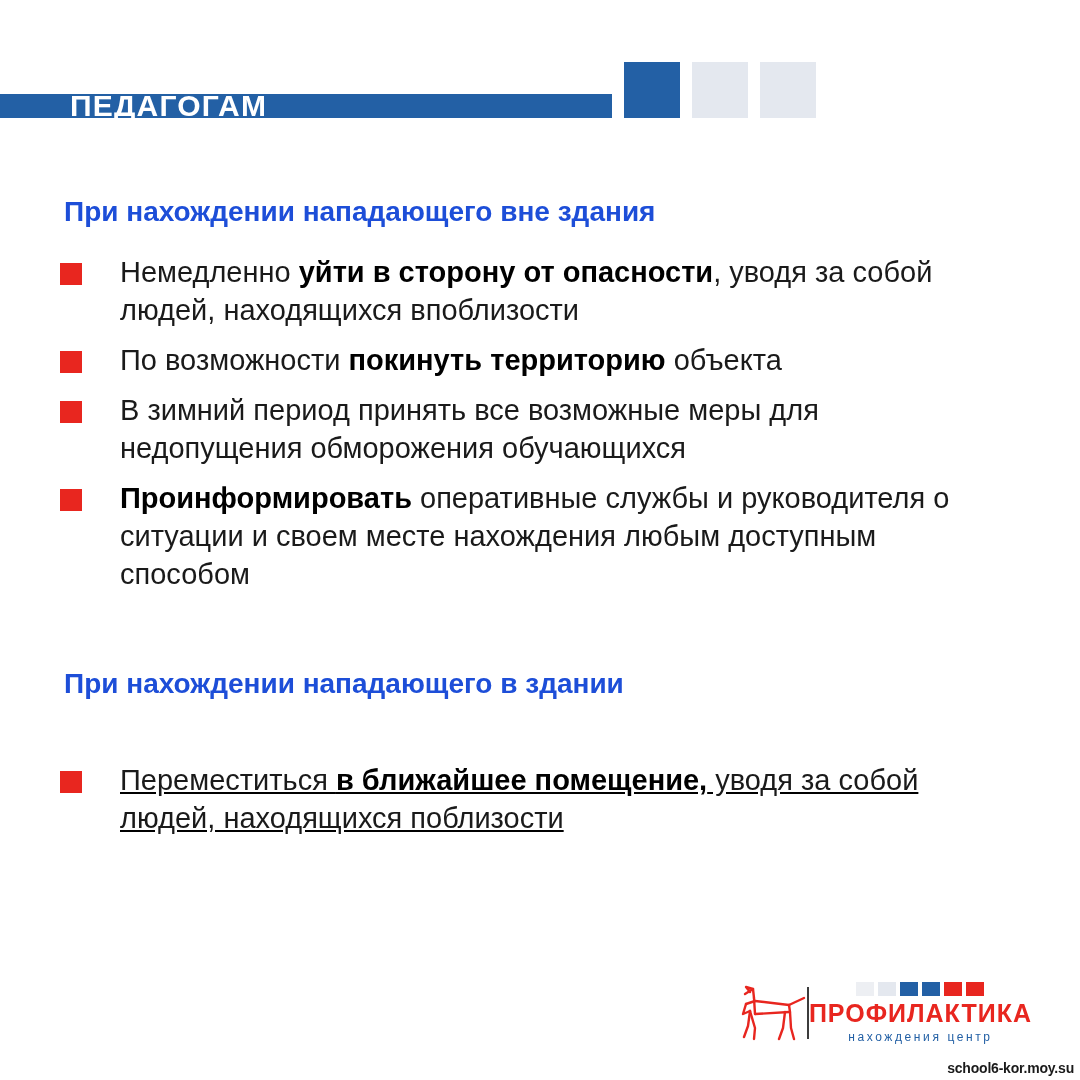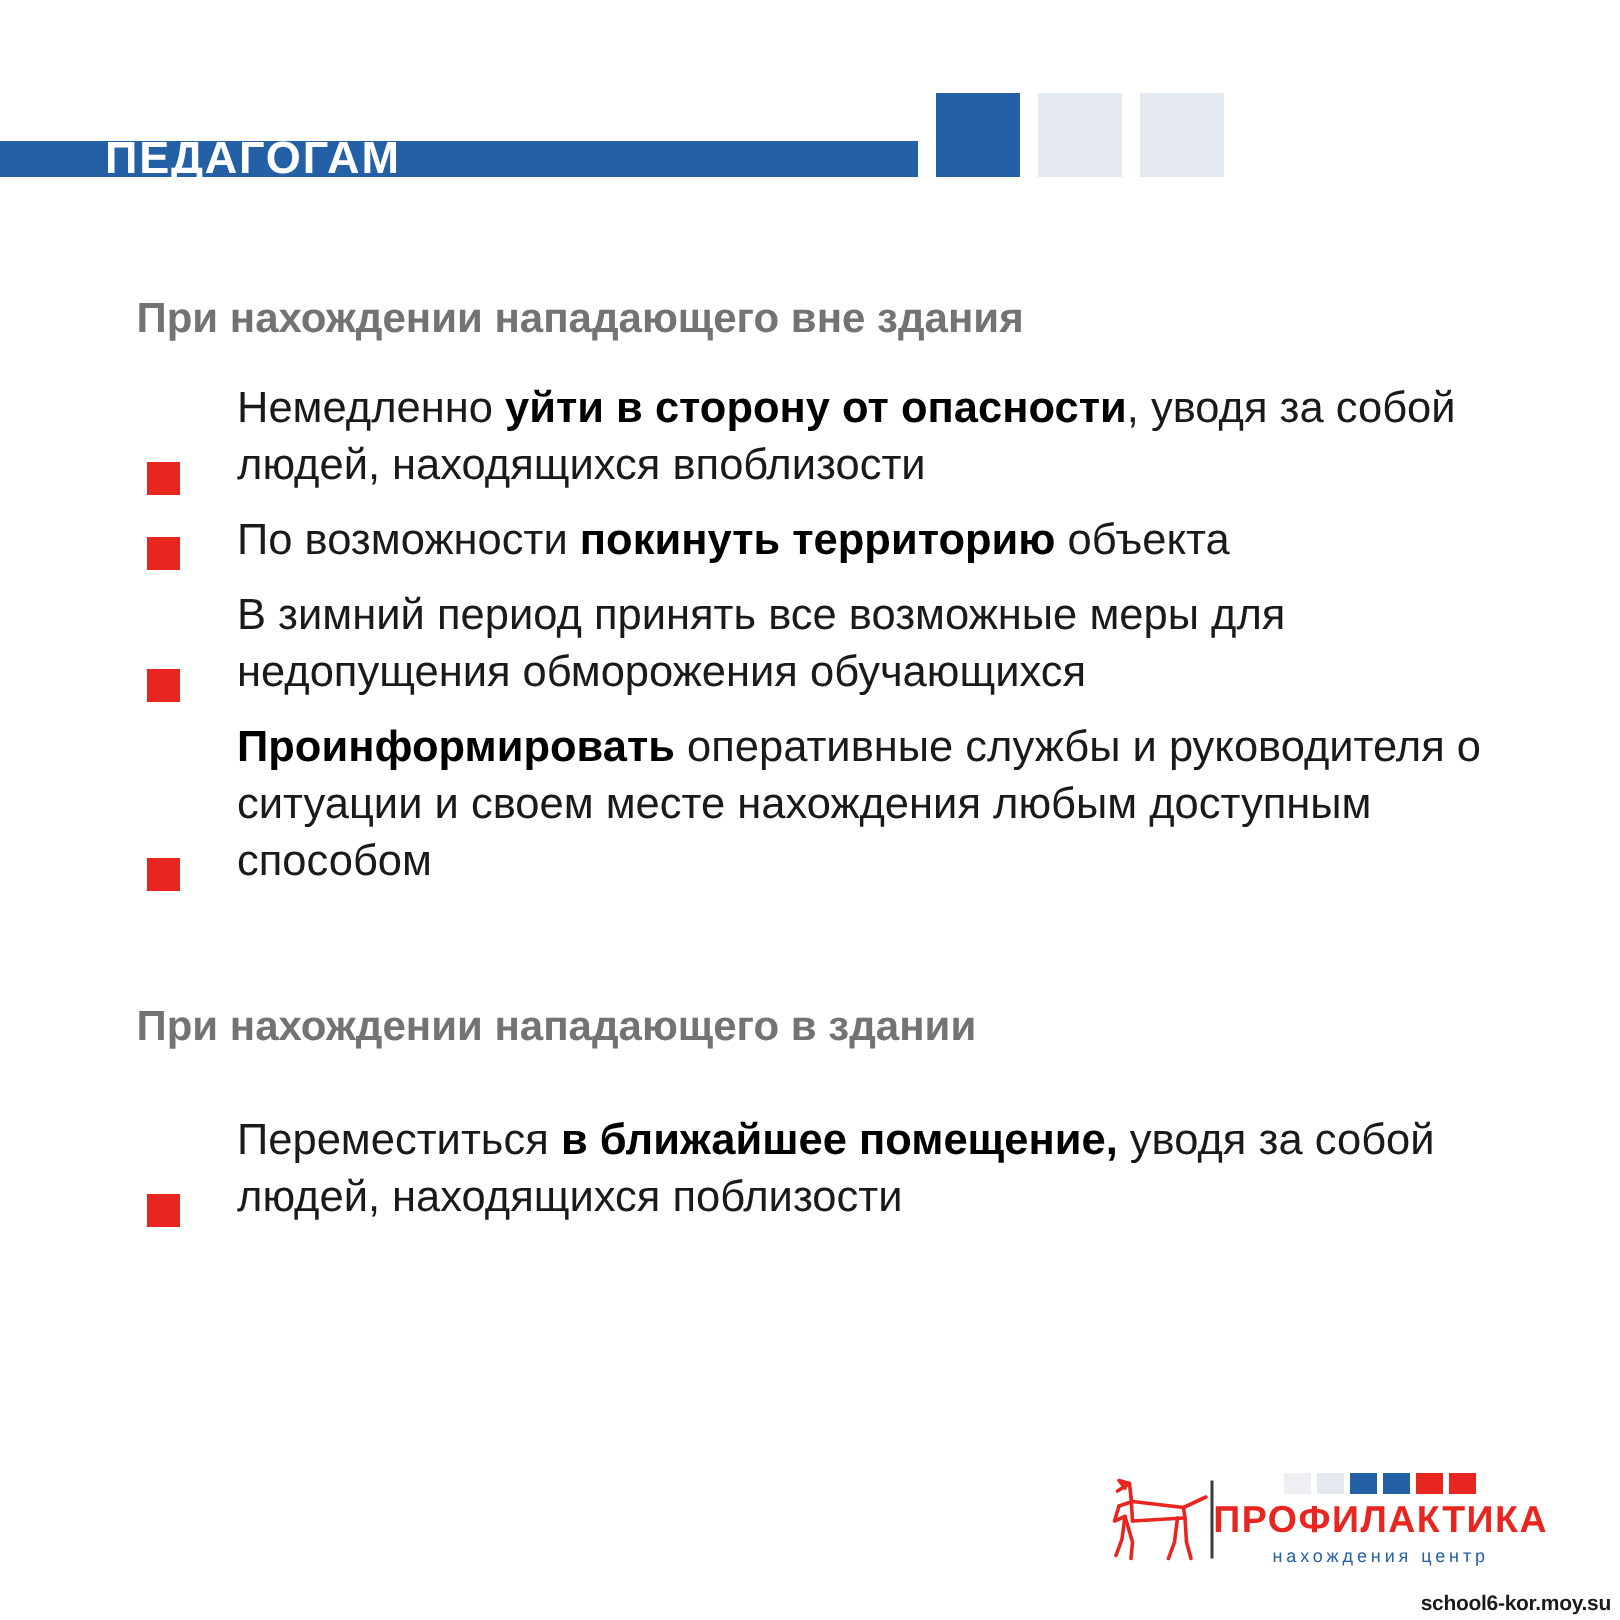--- a/index.html
+++ b/index.html
@@ -58,37 +58,37 @@
     top: 118px;
     width: 1080px;
   }
 
   .section { margin: 0; }
 
   .section-title {
     font-family: "Liberation Sans", sans-serif;
     font-weight: bold;
     font-size: 28px;
-    color: #737373;
-    padding-left: 91px;
+    color: #1d4ed8;
+    padding-left: 64px;
   }
   .section-title.first { padding-top: 78px; }
   .section-title.second { padding-top: 62px; }
 
   .bullets {
     list-style: none;
     margin-top: 26px;
     padding-left: 0;
   }
-  .bullets.second-list { margin-top: 42px; }
+  .bullets.second-list { margin-top: 62px; text-decoration: underline; }
 
   .bullet-row {
     display: flex;
-    align-items: flex-end;
-    padding-left: 98px;
+    align-items: flex-start;
+    padding-left: 60px;
     margin-bottom: 12px;
   }
   .bullet-marker {
     flex: 0 0 auto;
     width: 22px;
     height: 22px;
     background: #e8261f;
     margin-top: 9px;
     margin-right: 38px;
   }

